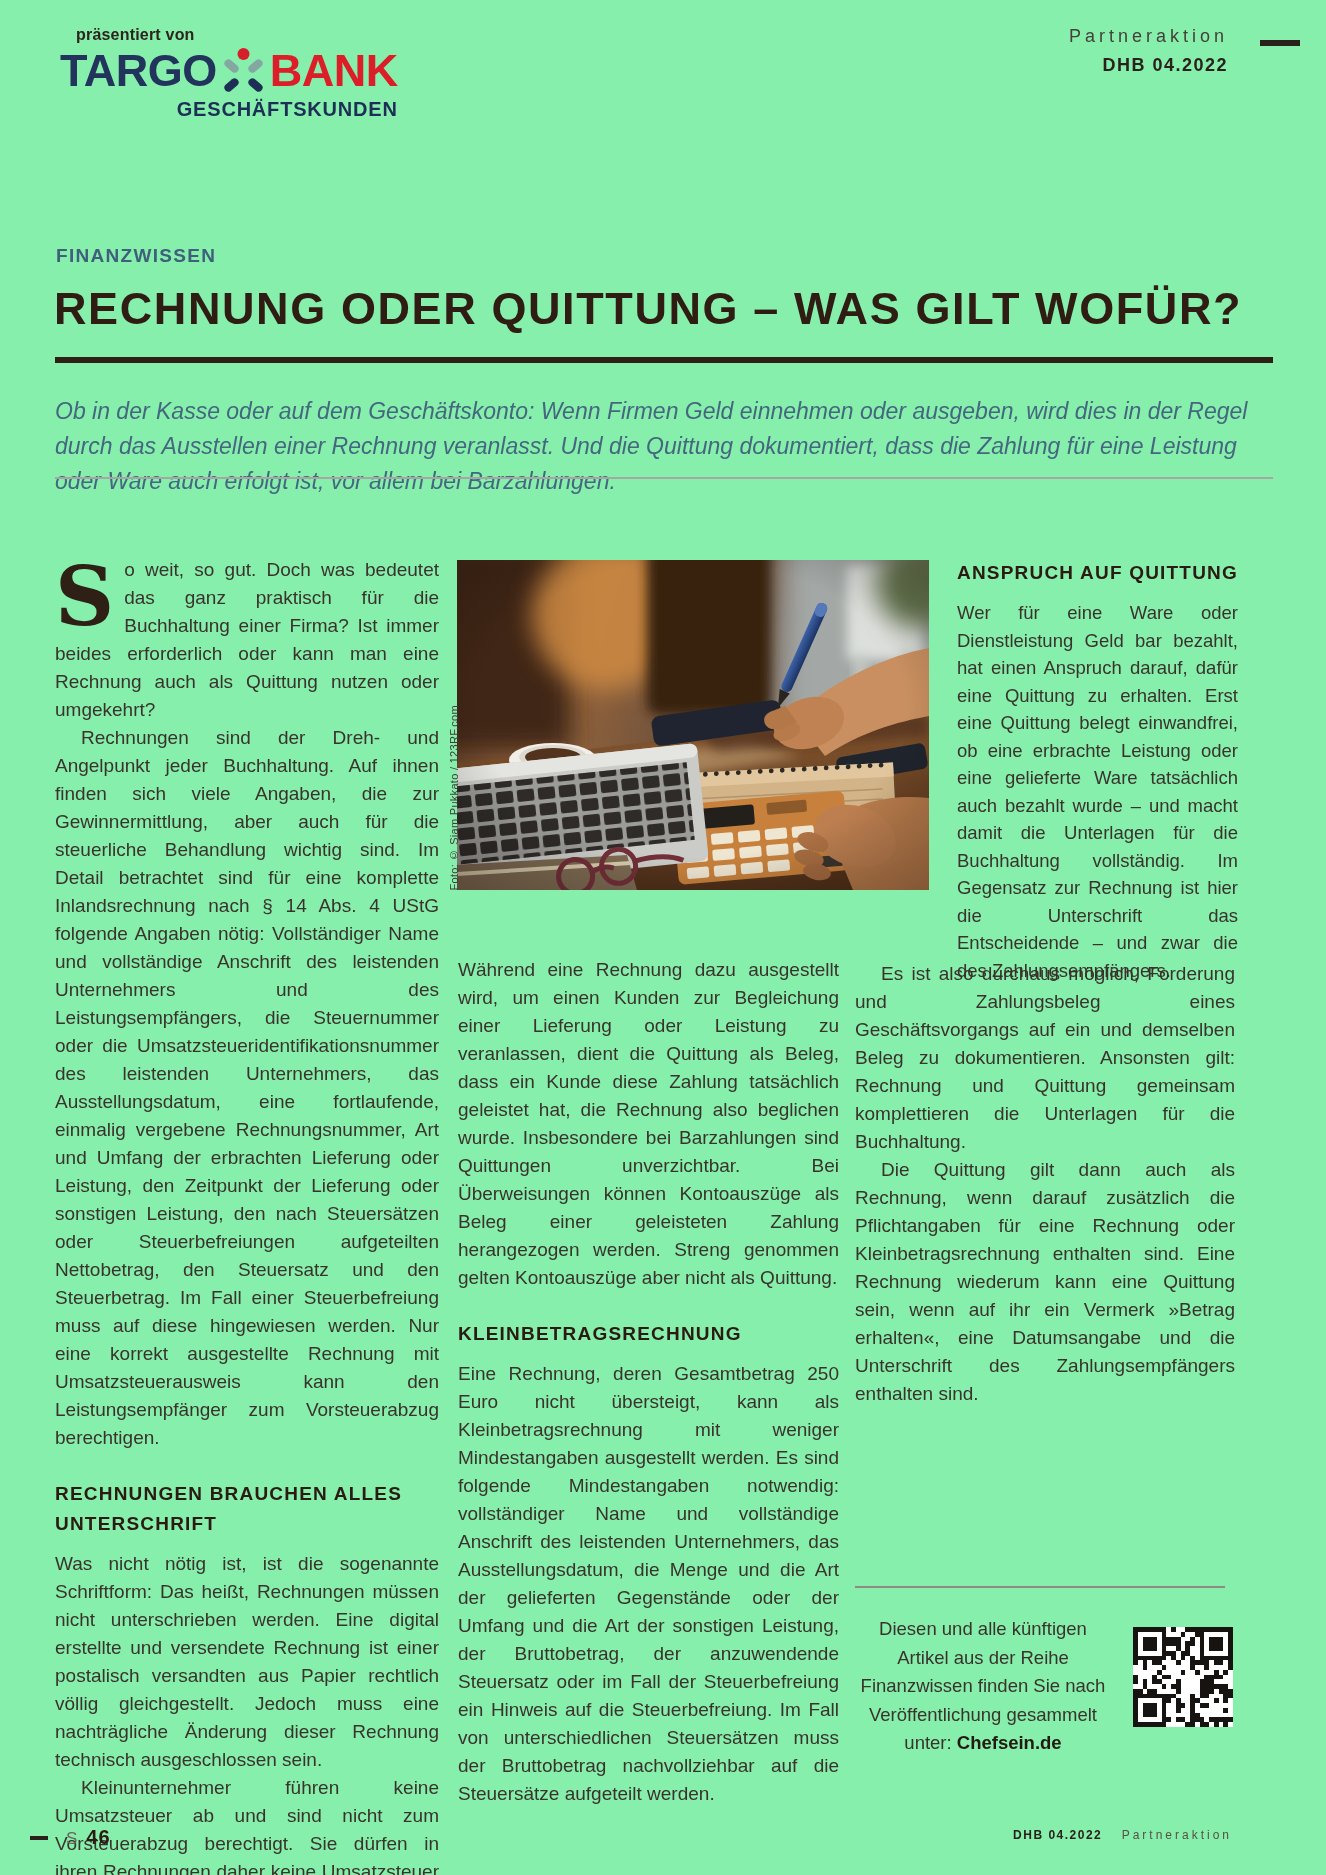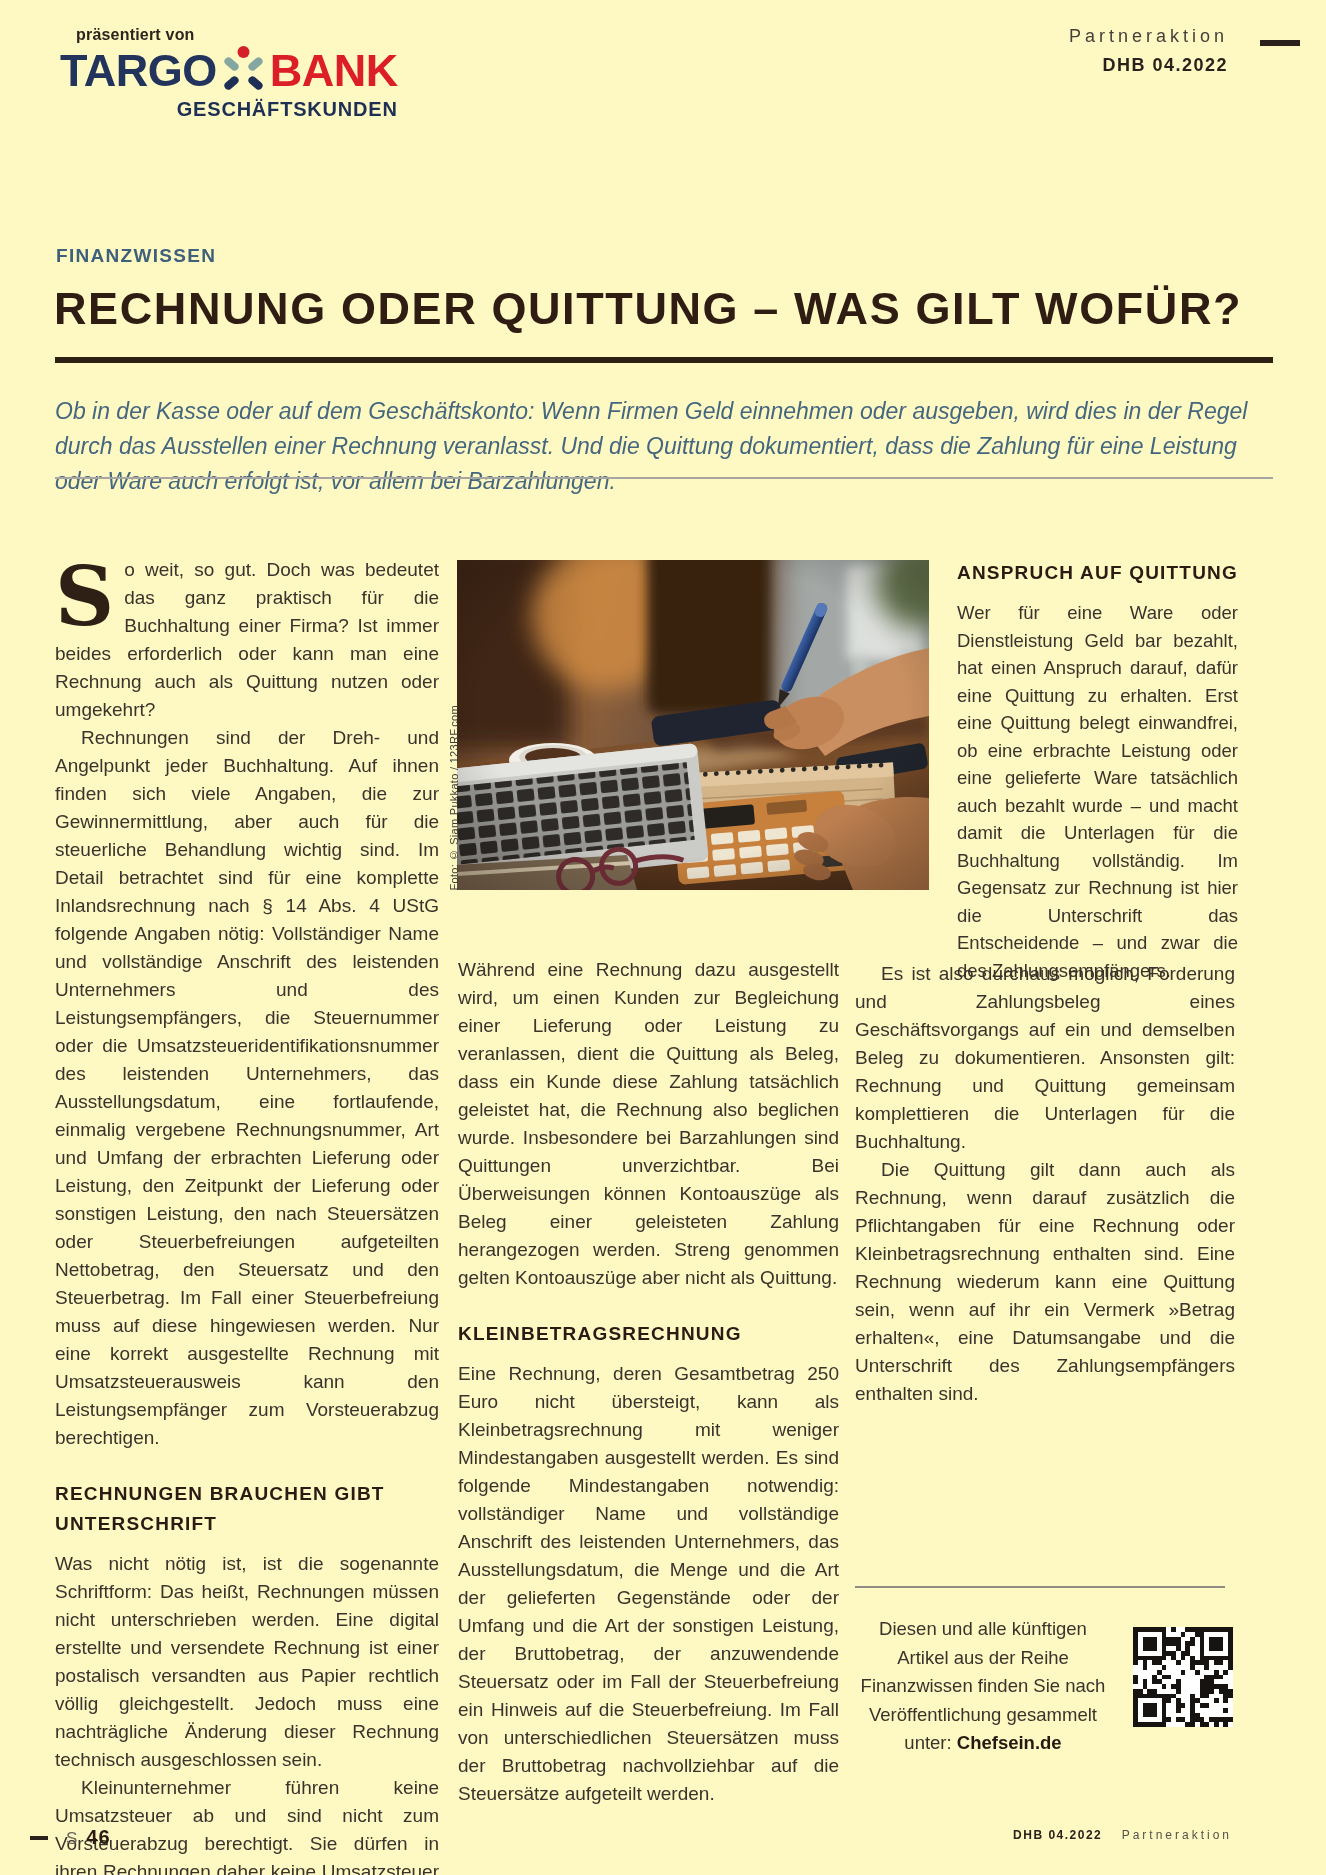--- a/index.html
+++ b/index.html
@@ -1,22 +1,22 @@
 <!DOCTYPE html>
 <html lang="de"><head>
 <meta charset="utf-8">
 <style>
   html,body{margin:0;padding:0;background:#dcdcda;}
-  .page{position:relative;width:1326px;height:1875px;margin:0 auto;background:#fef9c3;
+  .page{position:relative;width:1326px;height:1875px;margin:0 auto;background:#86efac;
         font-family:"Liberation Sans",sans-serif;color:#3a332c;overflow:hidden;}
 
   
   .brand{position:absolute;left:60px;top:26px;}
   .presented{font-size:16px;font-weight:bold;color:#2d241d;padding-left:16px;letter-spacing:.2px;}
-  .logo-row{display:flex;align-items:flex-start;margin-top:1px;}
+  .logo-row{display:flex;align-items:flex-end;margin-top:1px;}
   .logo-word1{font-size:45px;font-weight:bold;color:#22335c;letter-spacing:-.5px;}
   .logo-icon{width:47px;height:50px;margin:0 3px;}
   .logo-word2{font-size:45px;font-weight:bold;color:#dc1e28;letter-spacing:-.5px;}
   .logo-sub{font-size:20px;font-weight:bold;color:#1d2f55;text-align:right;letter-spacing:.8px;margin-top:1px;}
   .issue-top{position:absolute;right:98px;top:26px;text-align:right;}
   .issue-line1{font-size:18px;letter-spacing:4px;color:#46403a;}
   .issue-line2{font-size:18px;font-weight:bold;letter-spacing:1.5px;color:#2b211c;margin-top:8px;}
   .corner-bar{position:absolute;right:26px;top:40px;width:40px;height:6px;background:#2b211c;}
 
   
@@ -98,21 +98,21 @@
   <h1 class="title" style="margin:0;">RECHNUNG ODER QUITTUNG – WAS GILT WOFÜR?</h1>
   <div class="rule-thick"></div>
   <p class="lede">Ob in der Kasse oder auf dem Geschäftskonto: Wenn Firmen Geld einnehmen oder ausgeben, wird dies in der Regel durch das Ausstellen einer Rechnung veranlasst. Und die Quittung dokumentiert, dass die Zahlung für eine Leistung oder Ware auch erfolgt ist, vor allem bei Barzahlungen.</p>
   <div class="rule-thin"></div>
 
   <div class="columns">
 
     <section class="col1">
       <p><span class="dropcap">S</span><span>o weit, so gut. Doch was bedeutet das ganz praktisch für die Buchhaltung einer Firma? Ist immer beides erforderlich oder kann man eine Rechnung auch als Quittung nutzen oder umgekehrt?</span></p>
       <p class="indent">Rechnungen sind der Dreh- und Angelpunkt jeder Buchhaltung. Auf ihnen finden sich viele Angaben, die zur Gewinnermittlung, aber auch für die steuerliche Behandlung wichtig sind. Im Detail betrachtet sind für eine komplette Inlandsrechnung nach § 14 Abs. 4 UStG folgende Angaben nötig: Vollständiger Name und vollständige Anschrift des leistenden Unternehmers und des Leistungsempfängers, die Steuernummer oder die Umsatzsteueridentifikationsnummer des leistenden Unternehmers, das Ausstellungsdatum, eine fortlaufende, einmalig vergebene Rechnungsnummer, Art und Umfang der erbrachten Lieferung oder Leistung, den Zeitpunkt der Lieferung oder sonstigen Leistung, den nach Steuersätzen oder Steuerbefreiungen aufgeteilten Nettobetrag, den Steuersatz und den Steuerbetrag. Im Fall einer Steuerbefreiung muss auf diese hingewiesen werden. Nur eine korrekt ausgestellte Rechnung mit Umsatzsteuerausweis kann den Leistungsempfänger zum Vorsteuerabzug berechtigen.</p>
-      <h2 class="colhead">RECHNUNGEN BRAUCHEN GIBT UNTERSCHRIFT</h2>
+      <h2 class="colhead">RECHNUNGEN BRAUCHEN ALLES UNTERSCHRIFT</h2>
       <p>Was nicht nötig ist, ist die sogenannte Schriftform: Das heißt, Rechnungen müssen nicht unterschrieben werden. Eine digital erstellte und versendete Rechnung ist einer postalisch versandten aus Papier rechtlich völlig gleichgestellt. Jedoch muss eine nachträgliche Änderung dieser Rechnung technisch ausgeschlossen sein.</p>
       <p class="indent">Kleinunternehmer führen keine Umsatzsteuer ab und sind nicht zum Vorsteuerabzug berechtigt. Sie dürfen in ihren Rechnungen daher keine Umsatzsteuer ausweisen und müssen in der Rechnung darauf hinweisen. Der Leistungsempfänger kann keinen Vorsteuerabzug erhalten.</p>
     </section>
 
     <figure class="photo">
       <svg viewBox="0 0 472 330" preserveAspectRatio="none" aria-hidden="true">
         <defs>
           <linearGradient id="pg-bg" x1="0" y1="0" x2="1" y2="0.2">
             <stop offset="0" stop-color="#5d3c28"></stop>
               <stop offset="0.3" stop-color="#96653c"></stop>

